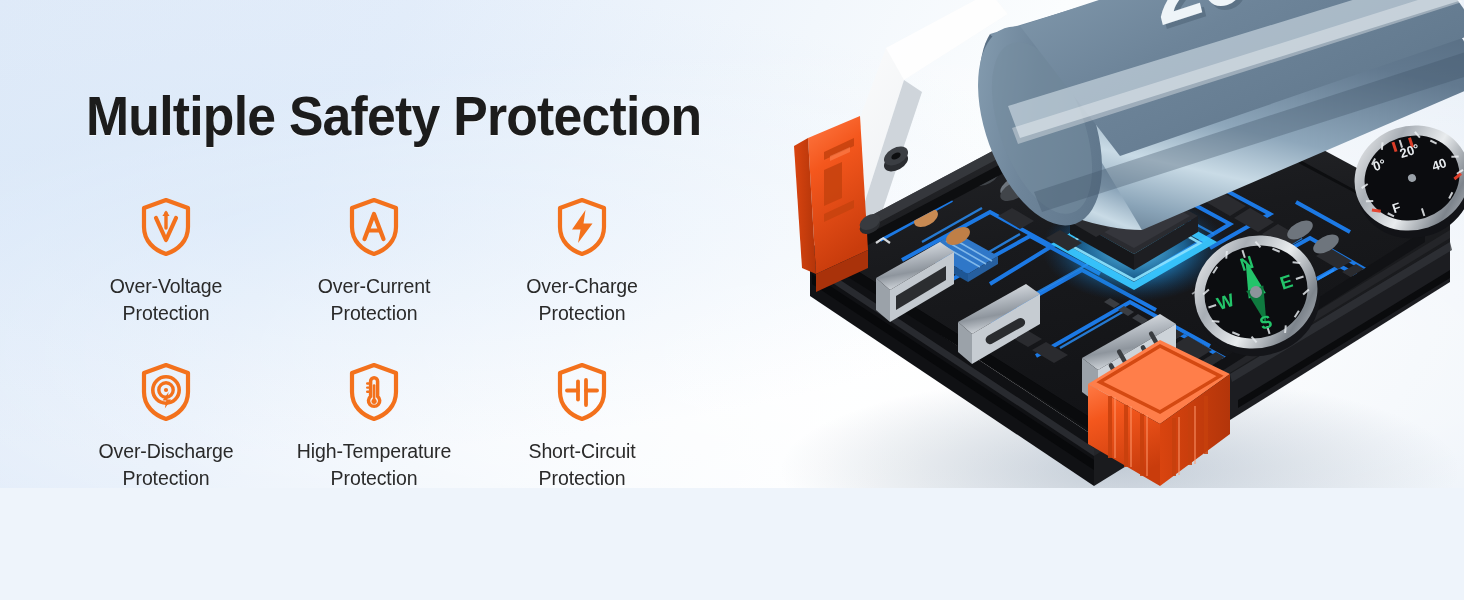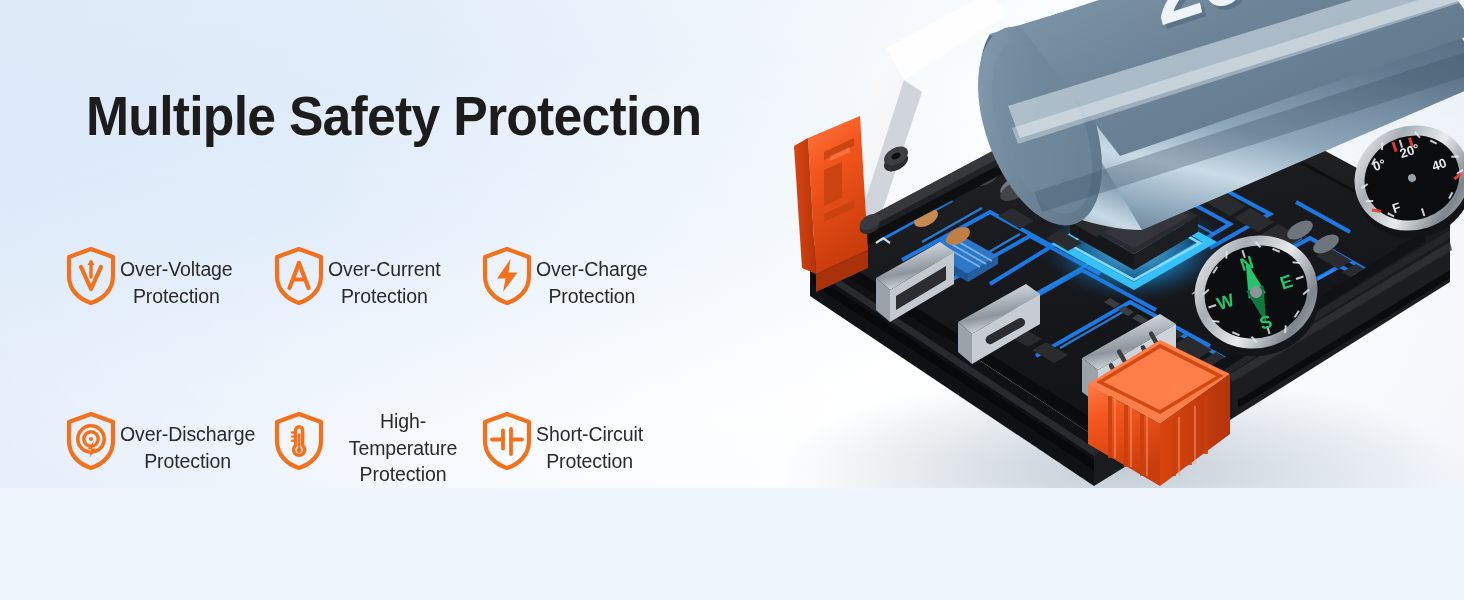--- a/index.html
+++ b/index.html
@@ -43,21 +43,21 @@
 
   .grid {
     position:absolute; left:62px; top:190px;
     width:660px;
     display:grid;
     grid-template-columns:repeat(3, 208px);
     grid-template-rows:165px 165px;
     column-gap:0; row-gap:0;
   }
   .cell {
-    display:flex; flex-direction:row;
+    display:flex; flex-direction:column;
     align-items:center;
     padding-top:6px;
   }
   .ico { width:58px; height:62px; display:block; }
   .ico svg { display:block; width:58px; height:62px; overflow:visible; }
   .cap {
     margin-top:15px;
     text-align:center;
     font-size:19.5px;
     line-height:1.38;

